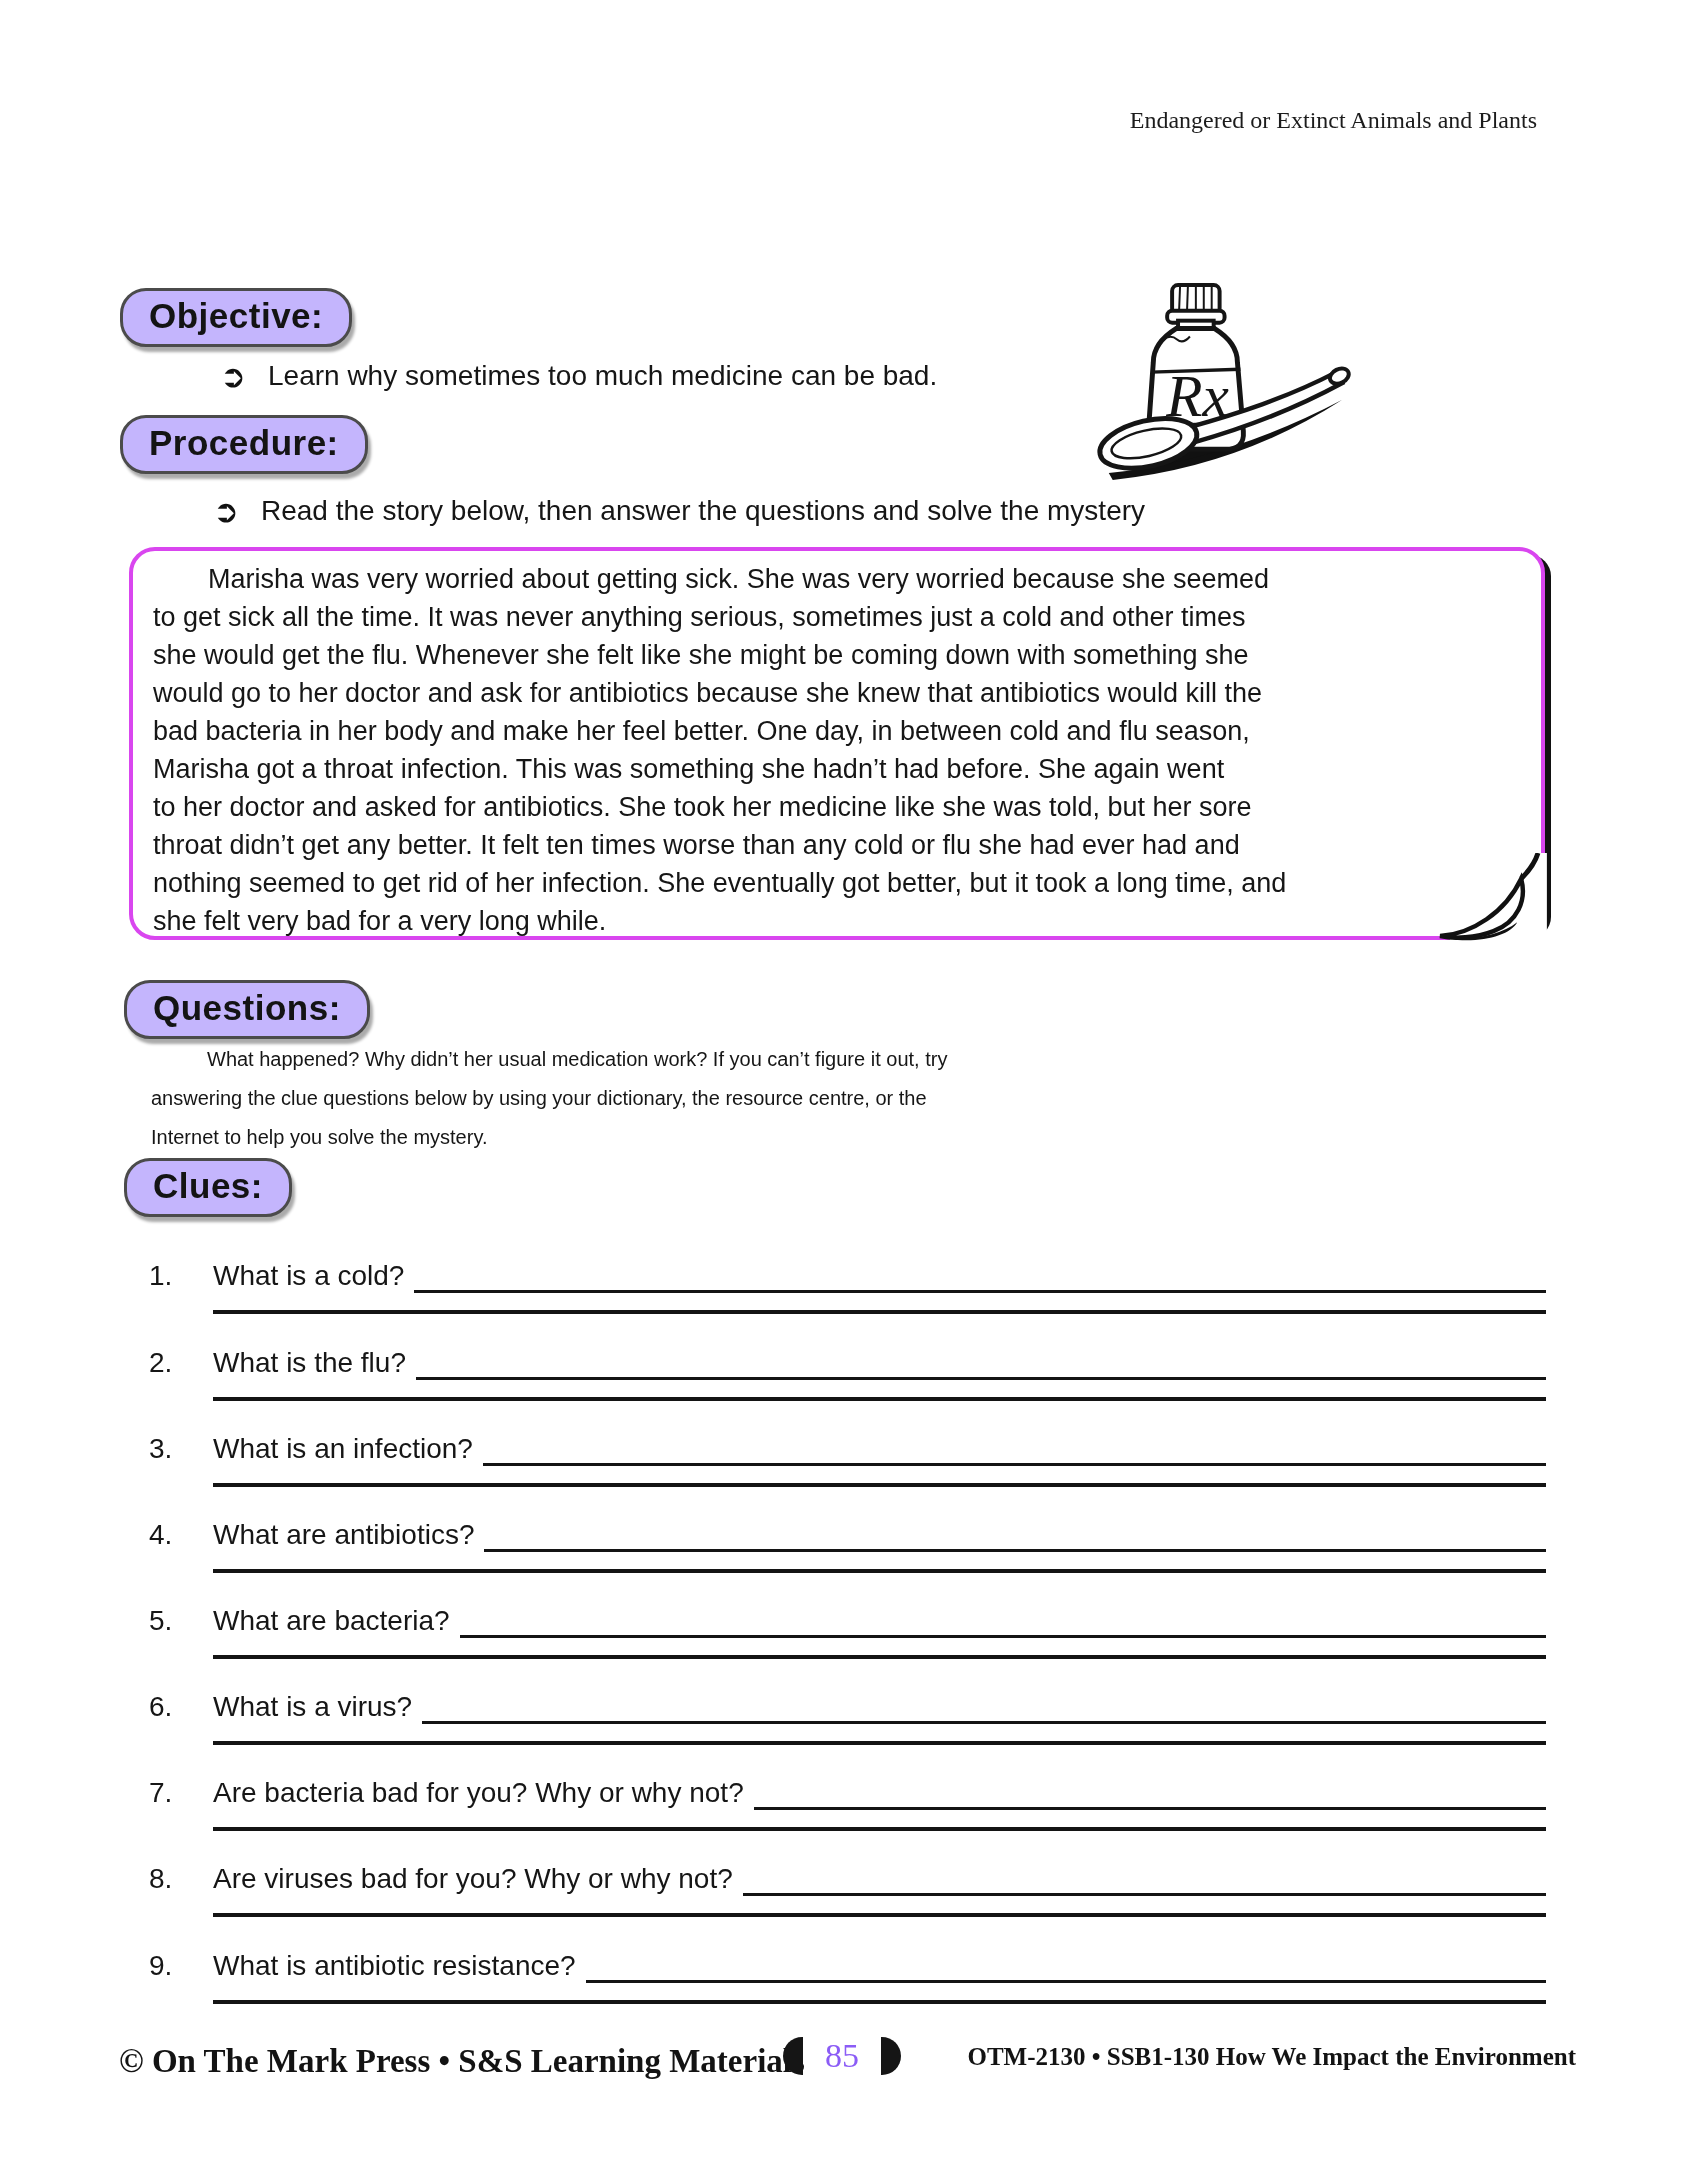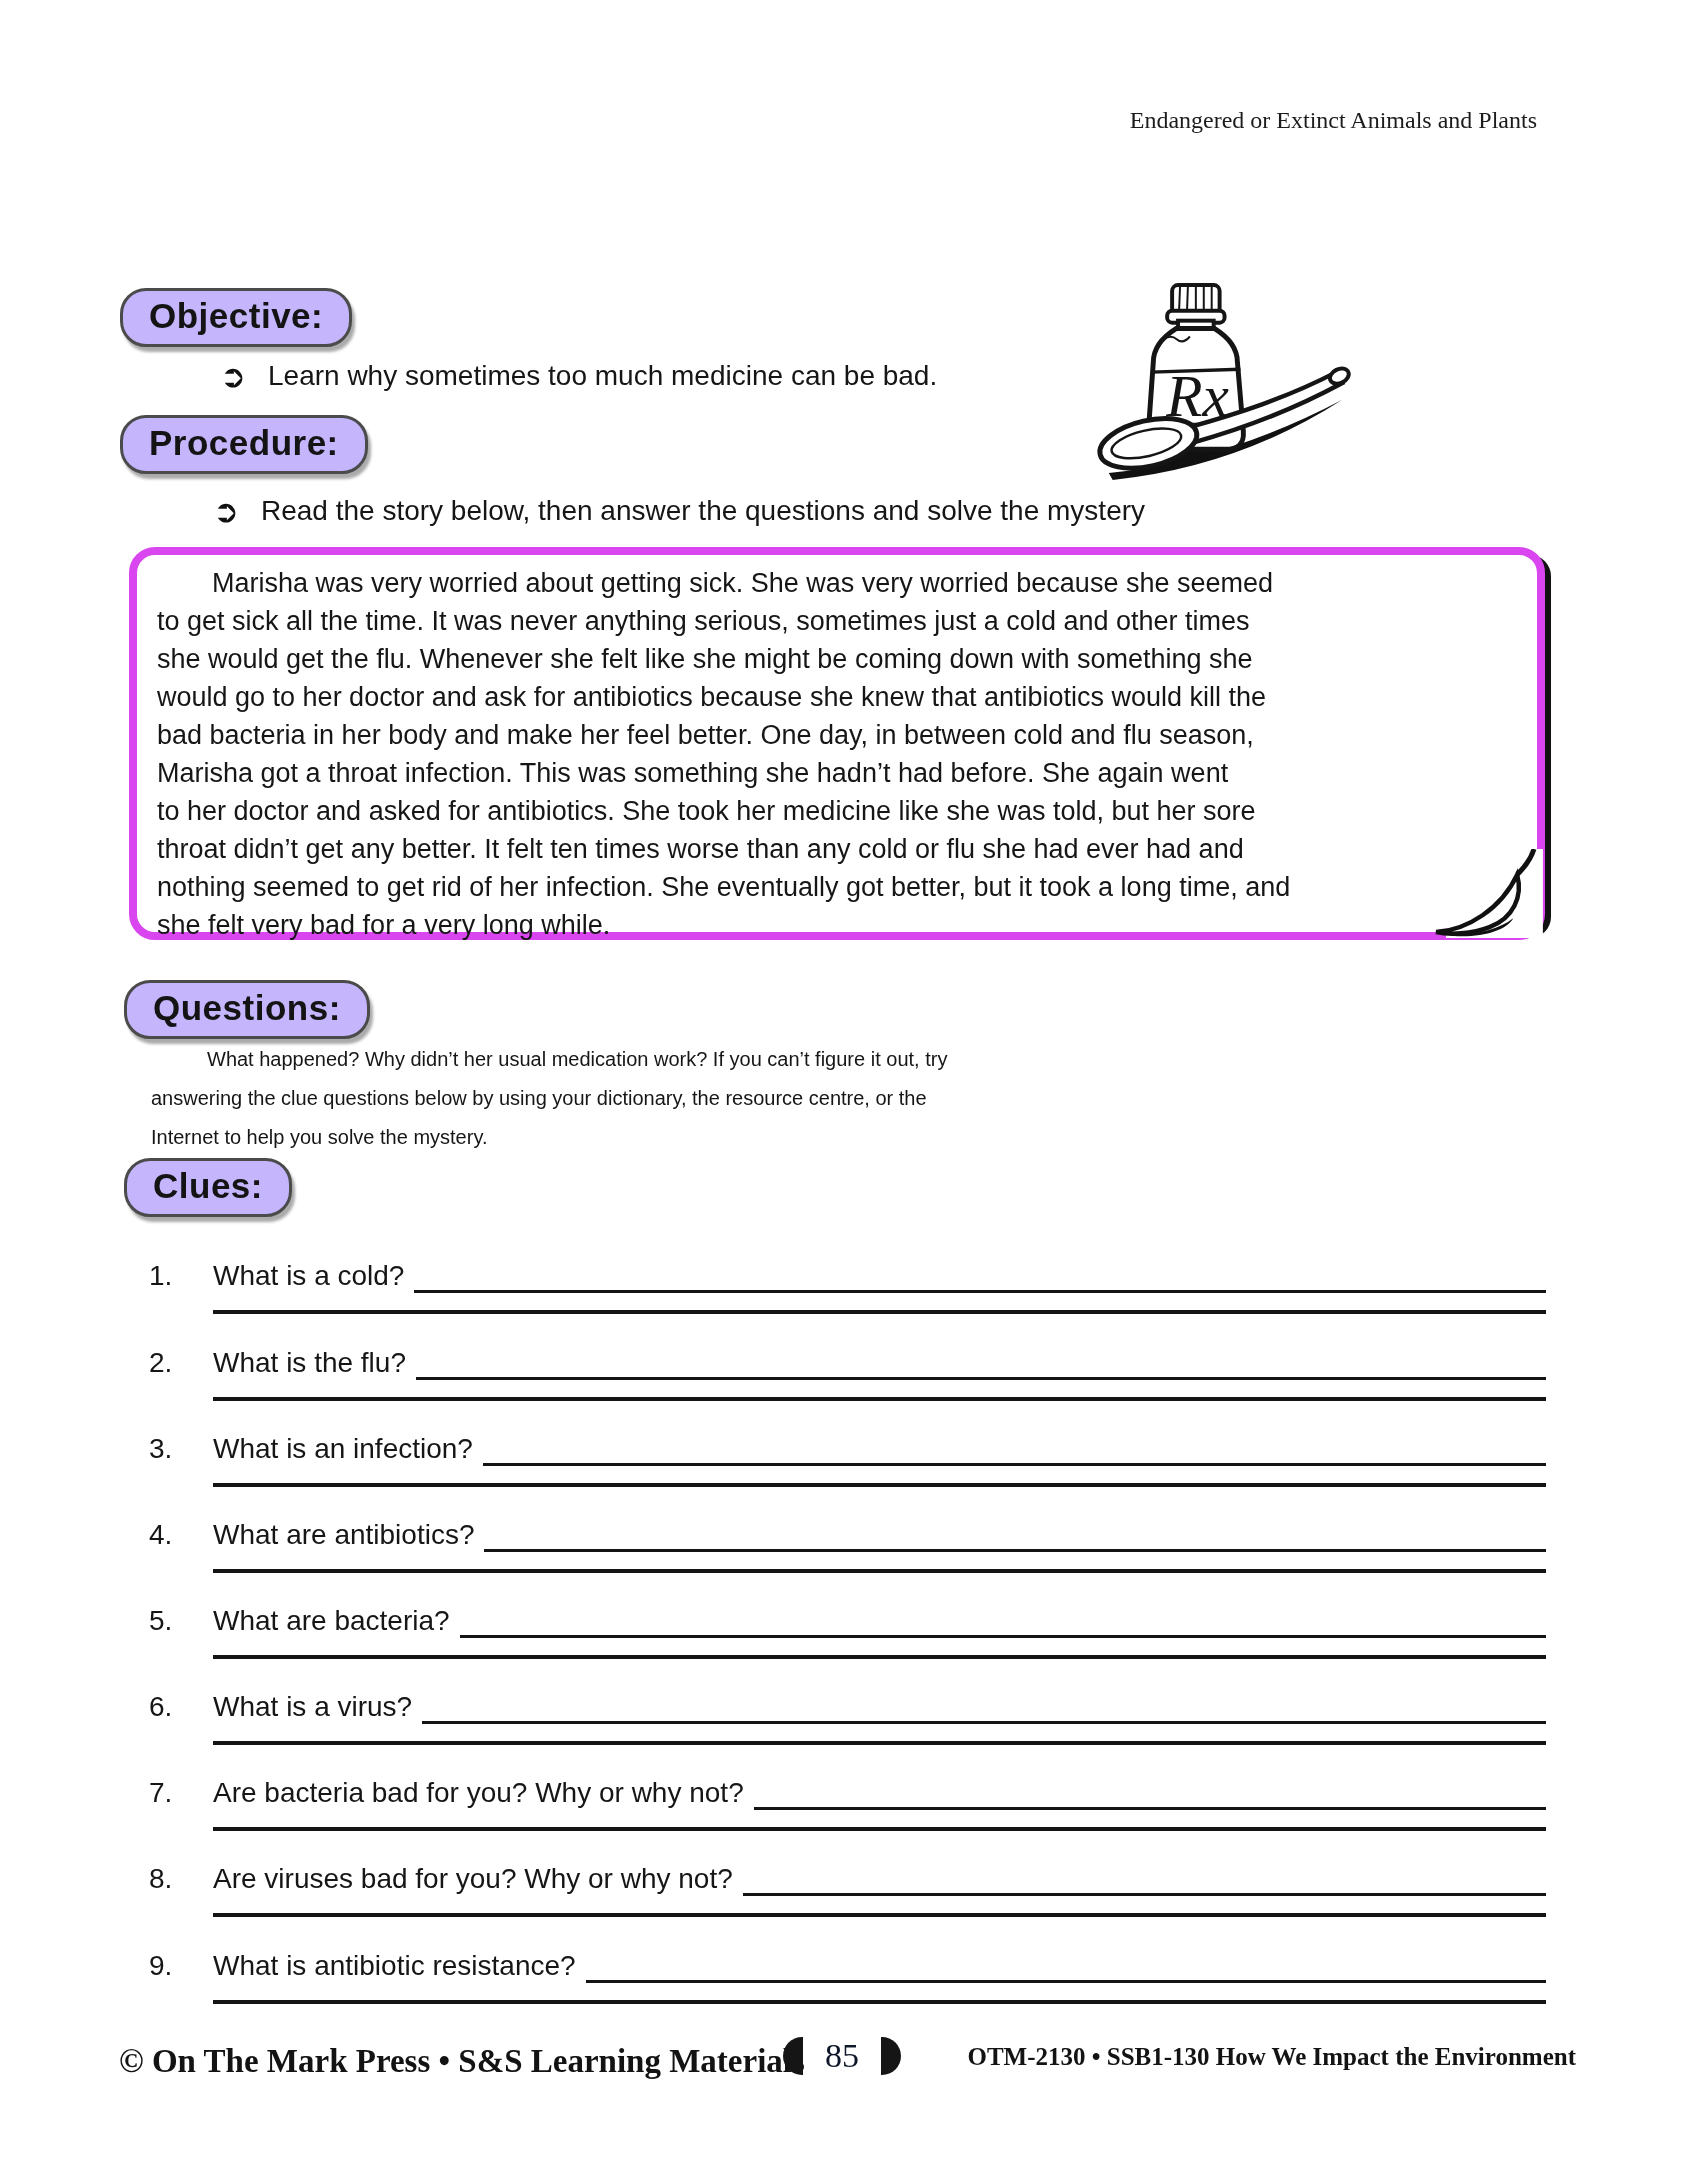--- a/index.html
+++ b/index.html
@@ -64,21 +64,21 @@
   .bullet-row .arrow { font-size:31px; line-height:1; color:#111; }
   .bullet-row .btext { font-size:28px; }
   .bullet-objective { left:220px; top:360px; }
   .bullet-procedure { left:213px; top:495px; }
   
   .illustration { position:absolute; left:1087px; top:277px; }
   
   .story-box {
     position:absolute; left:129px; top:547px; width:1416px; height:393px;
     box-sizing:border-box; background:#ffffff;
-    border:8px solid #d946ef; border-radius:26px;
+    border:4px solid #d946ef; border-radius:26px;
     box-shadow:11px 3px 0 -5px #111111;
   }
   .story-text {
     position:absolute; left:20px; right:18px; top:9px;
     font-size:27px; line-height:38px; color:#161616;
     white-space:pre-line; text-indent:55px;
   }
   .curl { position:absolute; right:-6px; bottom:-6px; }
   
   .q-intro {
@@ -98,21 +98,21 @@
     font-family:"Liberation Serif", serif; font-weight:bold; font-size:33px; color:#131313;
   }
   .footer-right {
     position:absolute; right:107px; top:2043px;
     font-family:"Liberation Serif", serif; font-weight:bold; font-size:25px; color:#131313;
   }
   .footer-page { position:absolute; left:783px; top:2037px; display:flex; align-items:center; gap:22px; }
   .disc { width:20px; height:38px; background:#151515; }
   .disc-l { border-radius:20px 0 0 20px; }
   .disc-r { border-radius:0 20px 20px 0; }
-  .page-num { font-family:"Liberation Serif", serif; font-size:34px; color:#0f172a; }
+  .page-num { font-family:"Liberation Serif", serif; font-size:34px; color:#8b5cf6; }
 </style>
 </head>
 <body>
 
 <div class="page">
 
   <div class="header-right">Endangered or Extinct Animals and Plants</div>
 
 
   <div class="capsule cap-objective">Objective:</div>

